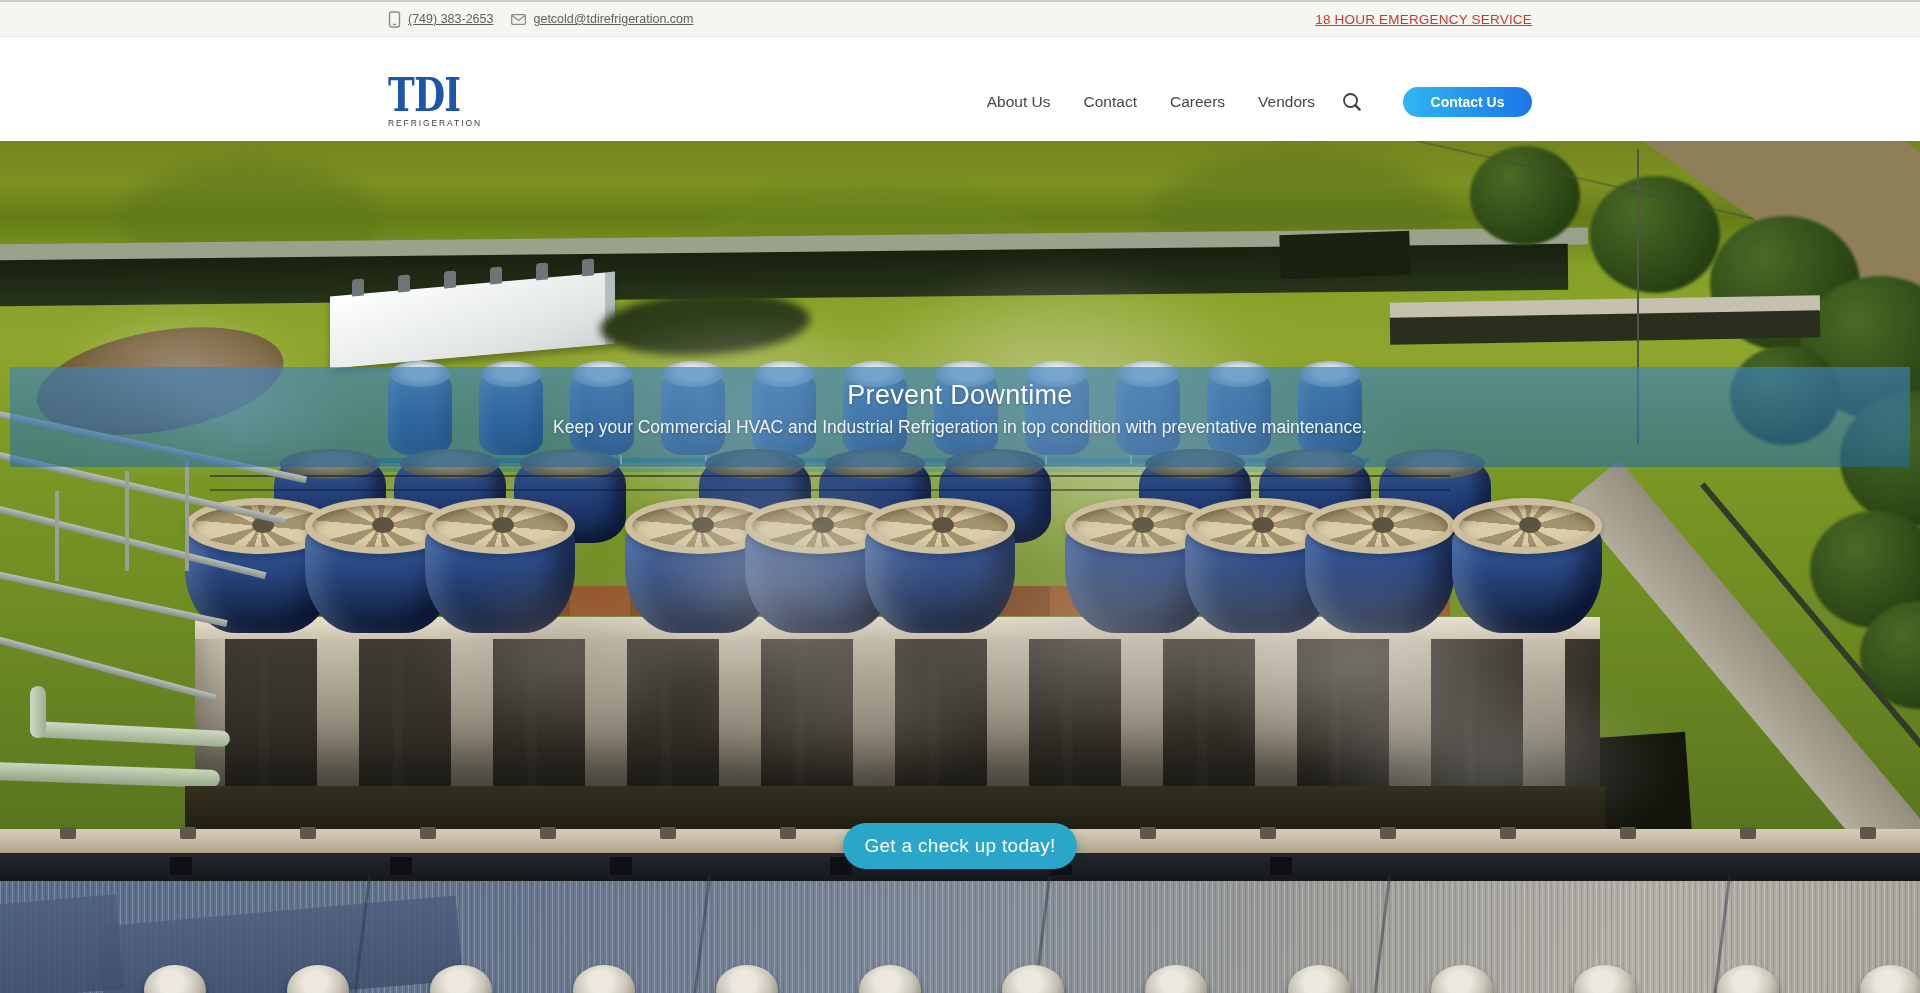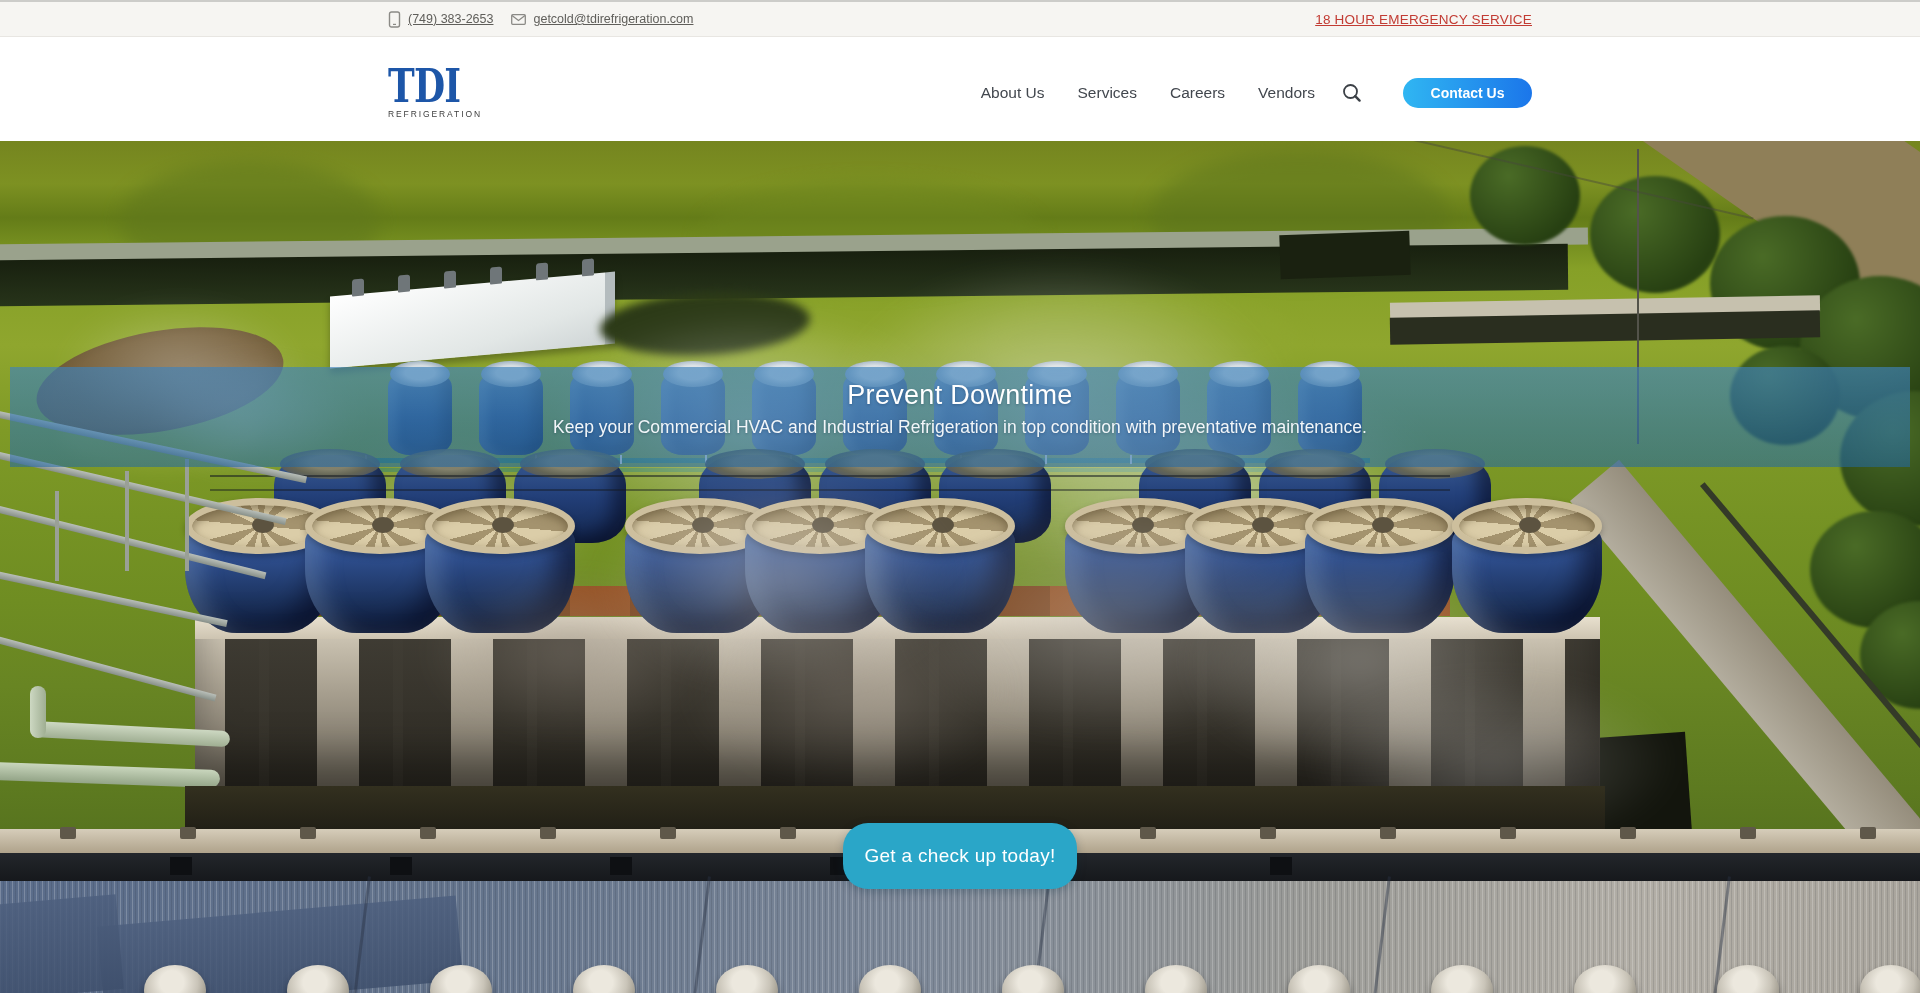--- a/index.html
+++ b/index.html
@@ -14,21 +14,21 @@
                   align-items:center; justify-content:space-between; }
   .topbar-left { display:flex; align-items:center; gap:18px; }
   .tb-link { display:flex; align-items:center; gap:7px; font-size:12.5px;
              color:#5f5e5a; text-decoration:underline; cursor:pointer; }
   .tb-link svg { display:block; }
   .emergency { font-size:13.5px; color:#c23b33; text-decoration:underline;
                letter-spacing:.2px; cursor:pointer; }
 
   
   header { height:104px; background:#fff; }
-  .header-inner { width:1144px; height:100%; margin:4px auto; display:flex;
+  .header-inner { width:1144px; height:100%; margin:13px auto; display:flex;
                   align-items:center; }
   .logo { display:flex; flex-direction:column; cursor:pointer; width:92px; flex:none; }
   .logo-tdi { font-family:"DejaVu Serif", serif; font-weight:700; font-size:46px;
               line-height:.86; color:#1d56a8; transform:scaleX(.78);
               transform-origin:left center; letter-spacing:-1px; }
   .logo-word { font-size:8.5px; font-weight:400; letter-spacing:1.9px; color:#3d3d3d;
                margin-top:3px; }
   nav { margin-left:auto; display:flex; align-items:center; gap:33px;
         font-size:15.5px; color:#42474e; }
   nav a { cursor:pointer; }
@@ -96,21 +96,21 @@
 
   
   .band { position:absolute; left:10px; right:10px; top:226px; height:100px;
     z-index:50; text-align:center; color:#fff;
     background:linear-gradient(180deg, rgba(90,150,200,.30), rgba(20,70,125,.12)),
                rgba(38,114,178,.50);
     padding-top:13px; text-shadow:0 1px 3px rgba(0,30,60,.3); }
   .band h1 { font-size:27px; font-weight:500; letter-spacing:.3px; }
   .band p { font-size:17.5px; margin-top:6px; color:#f2f6f9; }
 
-  .cta { position:absolute; left:843px; top:682px; width:234px; height:66px;
+  .cta { position:absolute; left:843px; top:682px; width:234px; height:46px;
     z-index:60; border:none; border-radius:25px; background:#2aa6c8; color:#fff;
     font-size:19px; letter-spacing:.3px; font-weight:500; cursor:pointer;
     font-family:"Liberation Sans", sans-serif;
     box-shadow:0 3px 10px rgba(0,40,60,.25); }
 </style>
 </head>
 <body>
 
 <div class="page">
 
@@ -141,21 +141,21 @@
   </div>
 
   <header>
     <div class="header-inner">
       <div class="logo">
         <span class="logo-tdi">TDI</span>
         <span class="logo-word">REFRIGERATION</span>
       </div>
       <nav>
         <a>About Us</a>
-        <a>Services</a>
+        <a>Contact</a>
         <a>Careers</a>
         <a>Vendors</a>
       </nav>
       <span class="search-btn">
         <svg width="22" height="22" viewBox="0 0 22 22">
             <circle cx="9.5" cy="9.5" r="6.5" fill="none" stroke="#3b4046" stroke-width="1.8"></circle>
             <line x1="14.2" y1="14.2" x2="18.6" y2="18.6" stroke="#3b4046" stroke-width="2.4" stroke-linecap="round"></line>
           </svg>
       </span>
       <button class="contact-btn">Contact Us</button>

